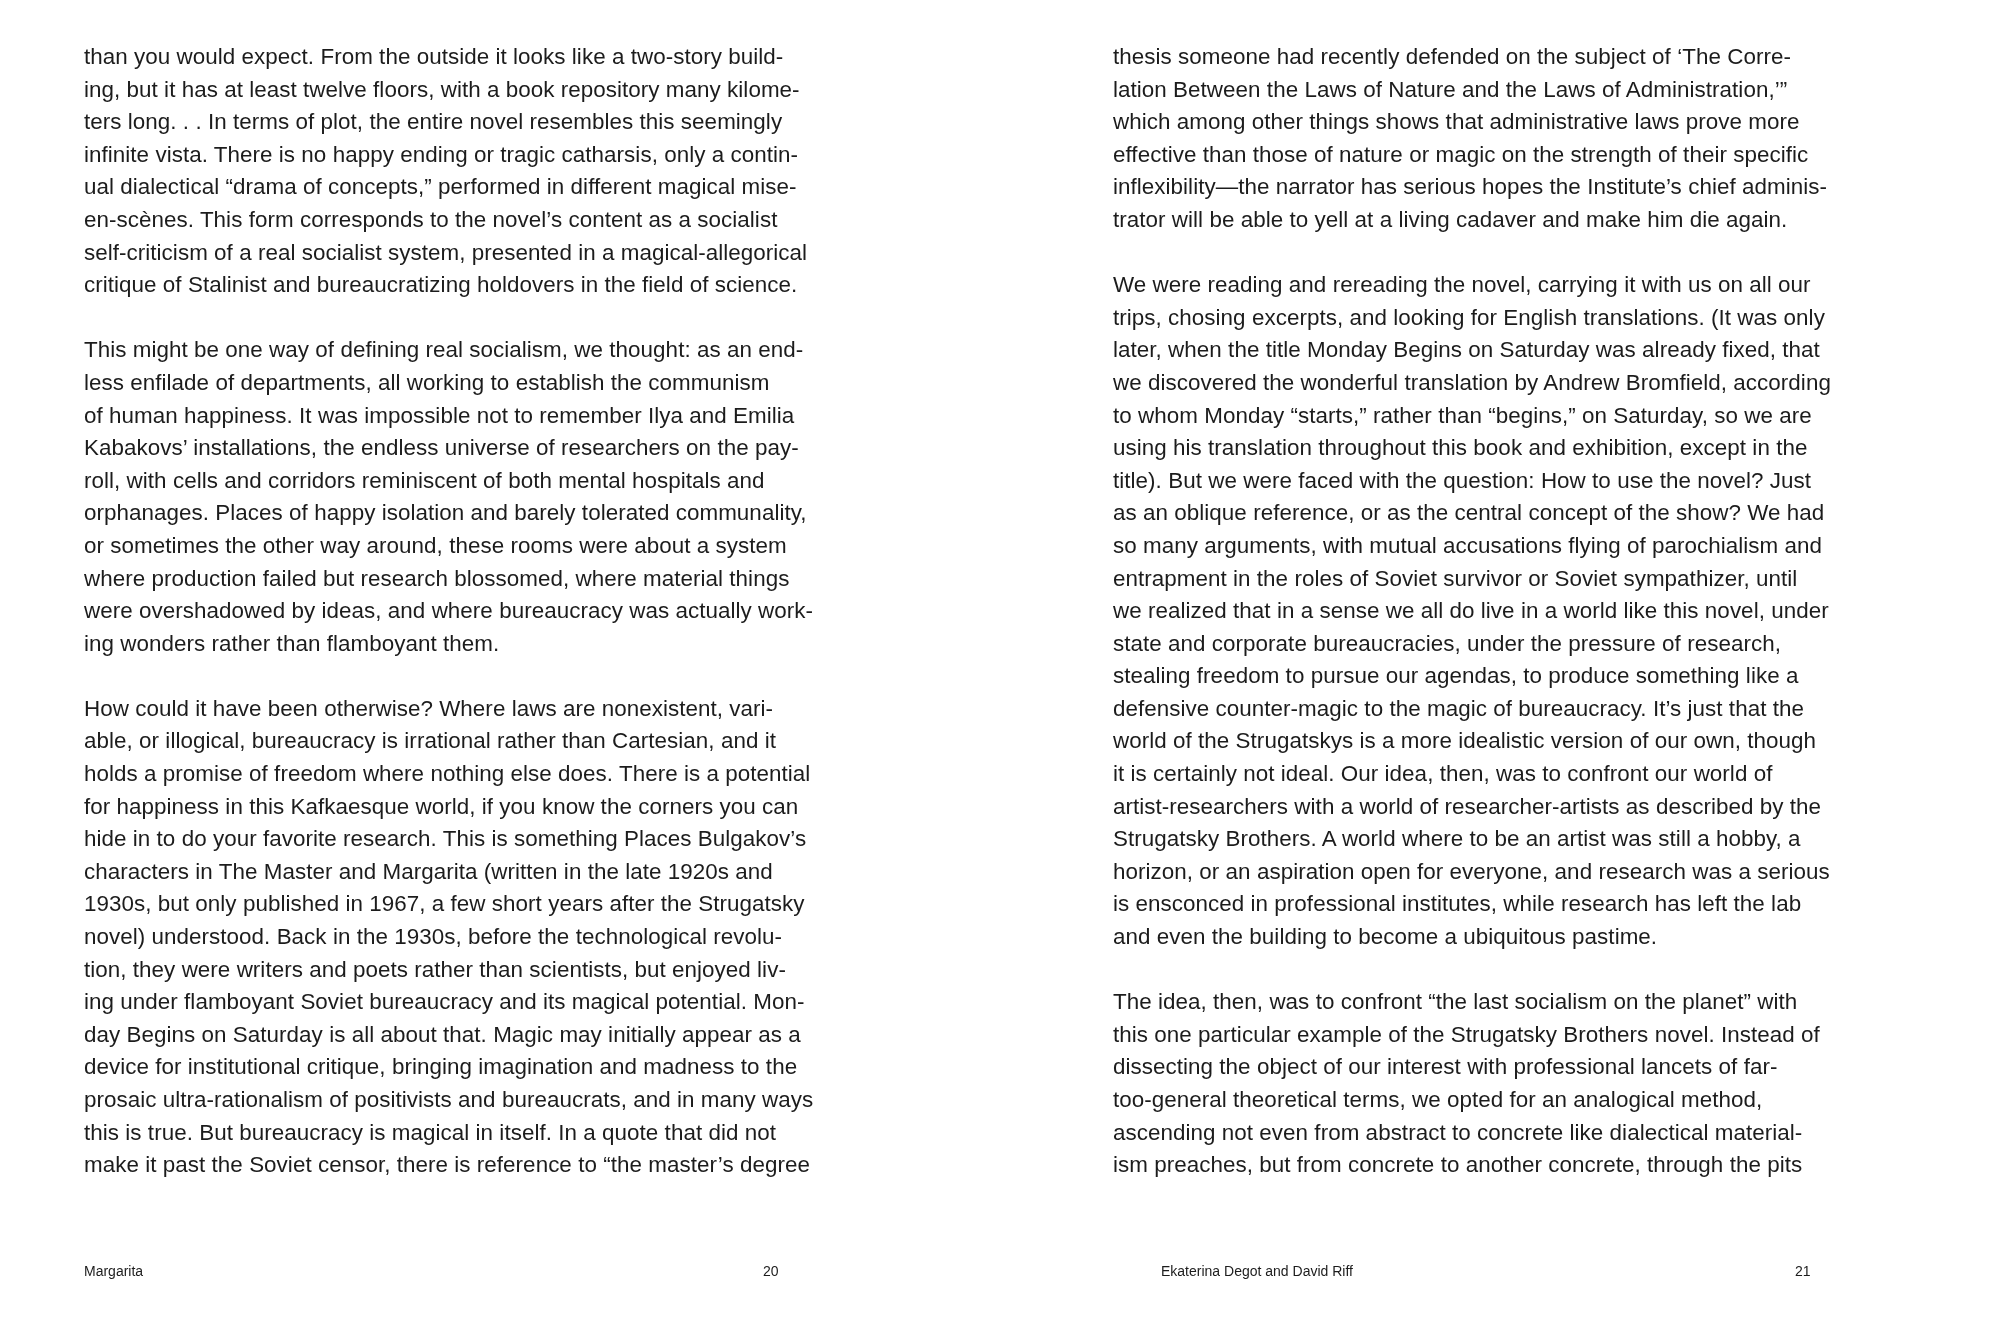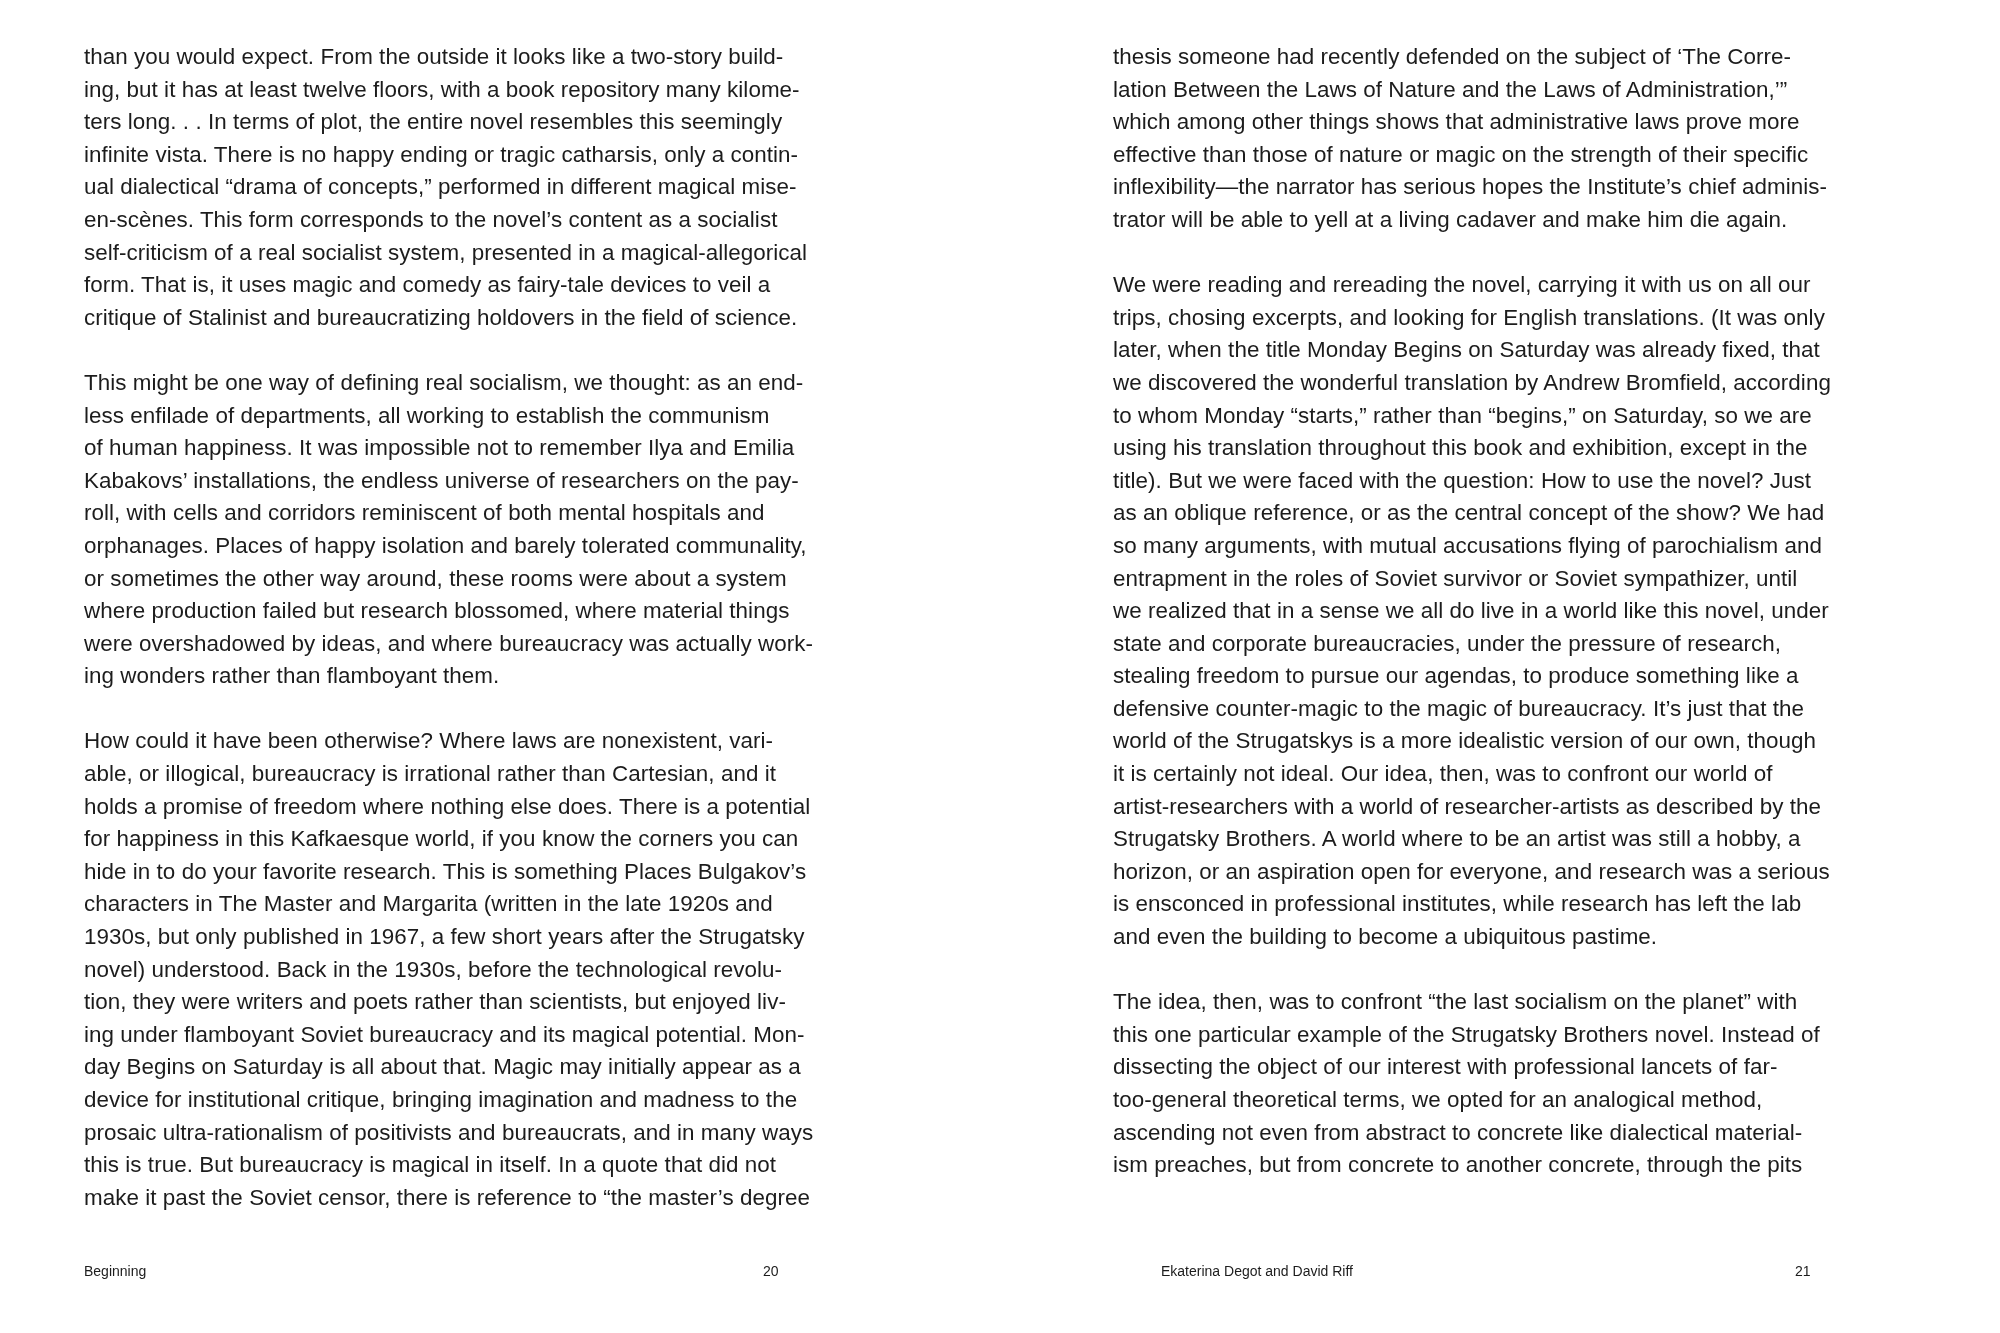--- a/index.html
+++ b/index.html
@@ -37,21 +37,20 @@
 <div class="page" id="page-left">
   <div class="column">
       <div class="paragraph">
         <div class="line"><span>than you would expect. From the outside it looks like a two-story build-</span></div>
         <div class="line"><span>ing, but it has at least twelve floors, with a book repository many kilome-</span></div>
         <div class="line"><span>ters long. . . In terms of plot, the entire novel resembles this seemingly</span></div>
         <div class="line"><span>infinite vista. There is no happy ending or tragic catharsis, only a contin-</span></div>
         <div class="line"><span>ual dialectical “drama of concepts,” performed in different magical mise-</span></div>
         <div class="line"><span>en-scènes. This form corresponds to the novel’s content as a socialist</span></div>
         <div class="line"><span>self-criticism of a real socialist system, presented in a magical-allegorical</span></div>
-        <div class="line"><span>form. That is, it uses magic and comedy as fairy-tale devices to veil a</span></div>
         <div class="line"><span>critique of Stalinist and bureaucratizing holdovers in the field of science.</span></div>
       </div>
       <div class="line blank"></div>
       <div class="paragraph">
         <div class="line"><span>This might be one way of defining real socialism, we thought: as an end-</span></div>
         <div class="line"><span>less enfilade of departments, all working to establish the communism</span></div>
         <div class="line"><span>of human happiness. It was impossible not to remember Ilya and Emilia</span></div>
         <div class="line"><span>Kabakovs’ installations, the endless universe of researchers on the pay-</span></div>
         <div class="line"><span>roll, with cells and corridors reminiscent of both mental hospitals and</span></div>
         <div class="line"><span>orphanages. Places of happy isolation and barely tolerated communality,</span></div>
@@ -72,21 +71,21 @@
         <div class="line"><span>novel) understood. Back in the 1930s, before the technological revolu-</span></div>
         <div class="line"><span>tion, they were writers and poets rather than scientists, but enjoyed liv-</span></div>
         <div class="line"><span>ing under flamboyant Soviet bureaucracy and its magical potential. </span><span class="seg-italic">Mon-</span></div>
         <div class="line"><span class="seg-italic">day Begins on Saturday</span><span> is all about that. Magic may initially appear as a</span></div>
         <div class="line"><span>device for institutional critique, bringing imagination and madness to the</span></div>
         <div class="line"><span>prosaic ultra-rationalism of positivists and bureaucrats, and in many ways</span></div>
         <div class="line"><span>this is true. But bureaucracy is magical in itself. In a quote that did not</span></div>
         <div class="line"><span>make it past the Soviet censor, there is reference to “the master’s degree</span></div>
       </div>
     </div>
-  <div class="footer footer-running">Beginning</div>
+  <div class="footer footer-running">Margarita</div>
   <div class="footer footer-folio">20</div>
 </div>
 
 <div class="page" id="page-right">
   <div class="column">
       <div class="paragraph">
         <div class="line"><span>thesis someone had recently defended on the subject of ‘The Corre-</span></div>
         <div class="line"><span>lation Between the Laws of Nature and the Laws of Administration,’”</span></div>
         <div class="line"><span>which among other things shows that administrative laws prove more</span></div>
         <div class="line"><span>effective than those of nature or magic on the strength of their specific</span></div>

